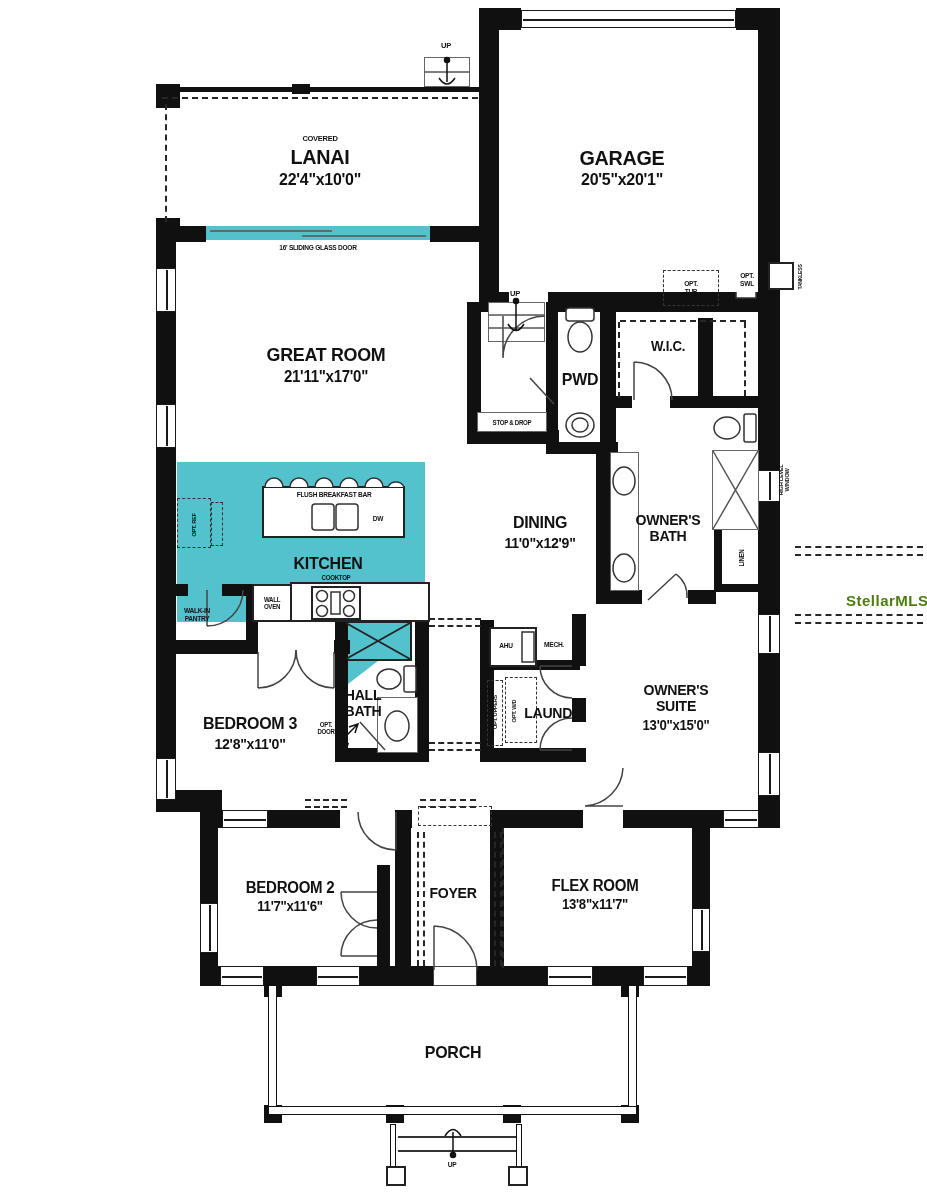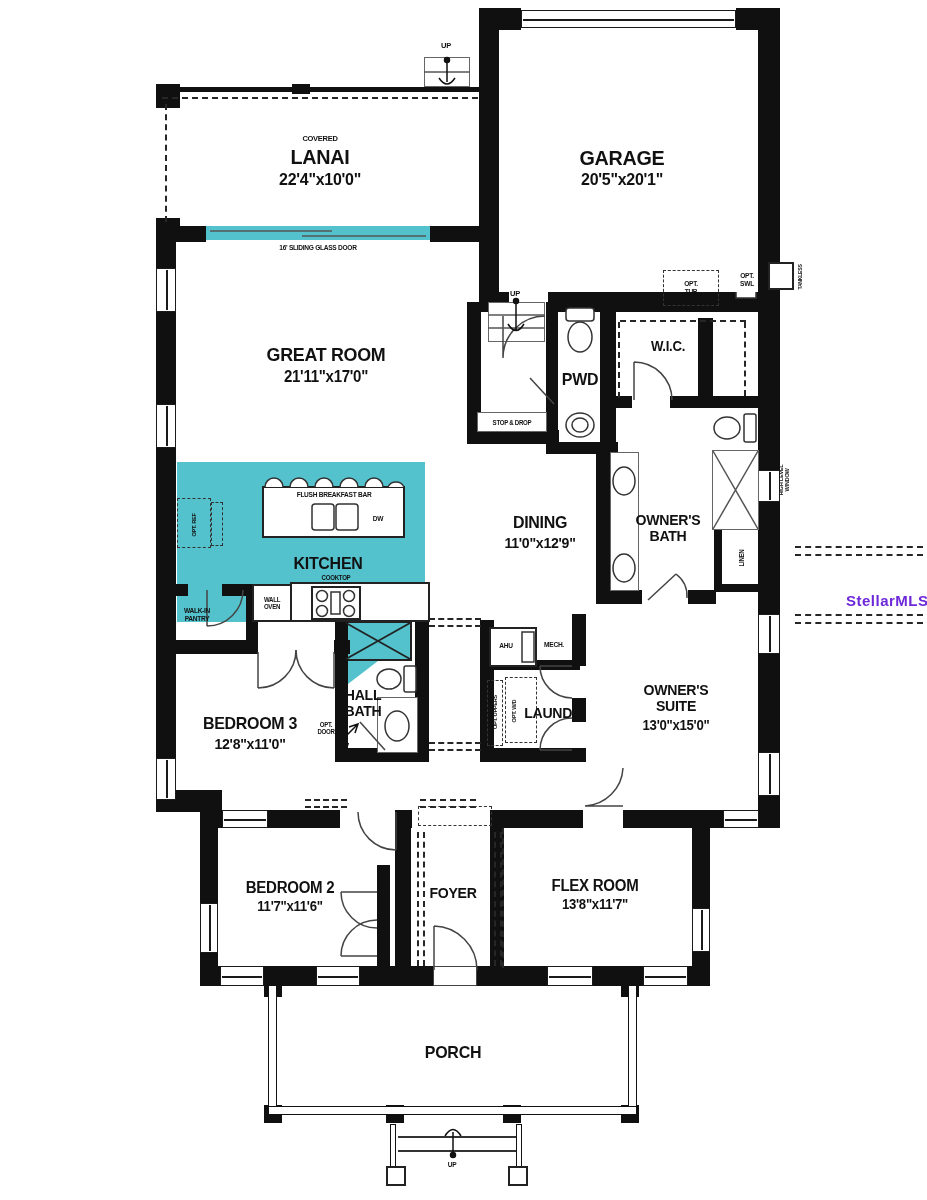--- a/index.html
+++ b/index.html
@@ -14,21 +14,21 @@
   .box{position:absolute;background:#fff;border:2px solid #222;box-sizing:border-box;}
   .gbox{position:absolute;background:#fff;border:1.5px solid #666;box-sizing:border-box;}
   .dbox{position:absolute;border:1.5px dashed #333;box-sizing:border-box;}
   .dash-h{position:absolute;height:0;border-top:2px dashed #262626;}
   .dash-v{position:absolute;width:0;border-left:2px dashed #262626;}
   .rail{position:absolute;background:#fff;border:1.5px solid #111;box-sizing:border-box;}
   .lbl{position:absolute;font-weight:bold;color:#111;text-align:center;line-height:1.08;
        letter-spacing:-0.3px;white-space:nowrap;transform:translate(-50%,-50%) scaleX(.94);}
   .wrap{white-space:normal;}
   .rot{transform:translate(-50%,-50%) rotate(-90deg) scaleX(.94);}
-  .wm{position:absolute;font-weight:bold;color:#6d28d9;font-size:15px;letter-spacing:.5px;}
+  .wm{position:absolute;font-weight:bold;color:#4d7c0f;font-size:15px;letter-spacing:.5px;}
 </style>
 </head>
 <body>
 
 <div id="plan">
 
   <div class="teal" style="left:177px;top:462px;width:248px;height:160px;"></div>
   <div class="teal" style="left:206px;top:226px;width:224px;height:14px;"></div>
   <div class="teal" style="left:344px;top:621px;width:68px;height:40px;border:2px solid #222;box-sizing:border-box;"></div>
   <div class="teal" style="left:344px;top:661px;width:34px;height:26px;clip-path:polygon(0 0,100% 0,0 100%);"></div>

